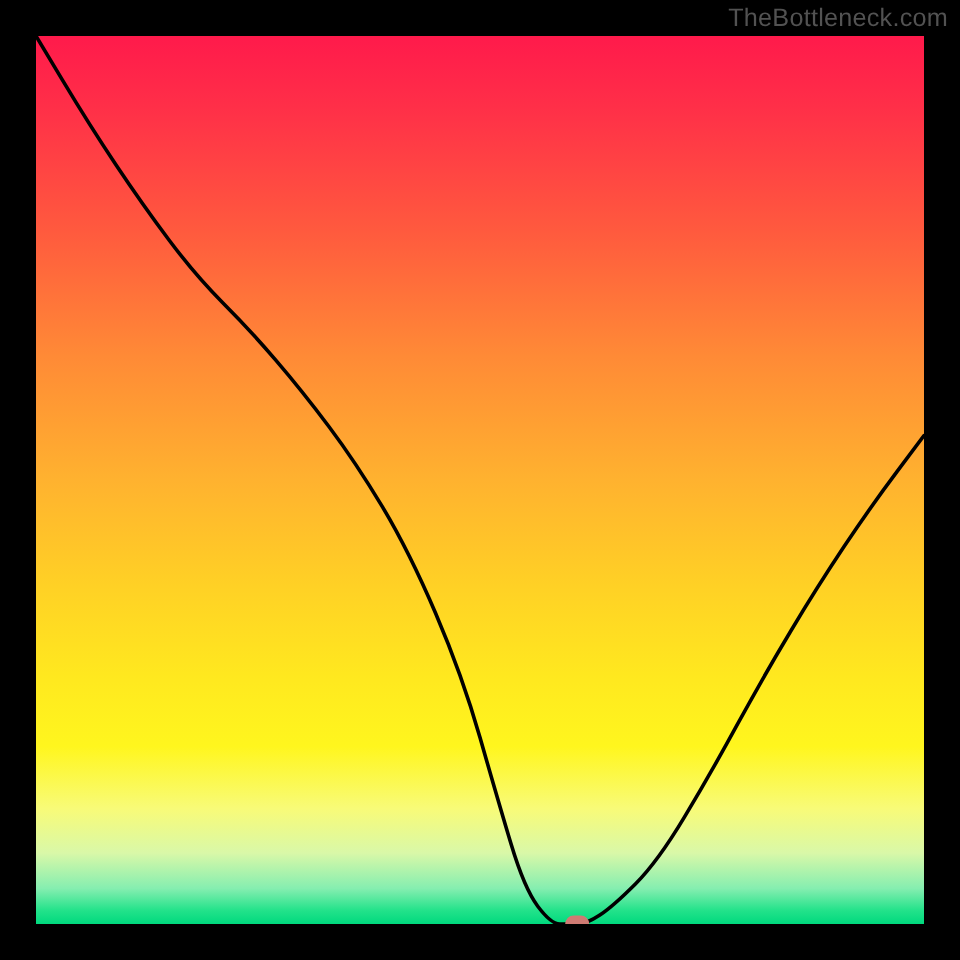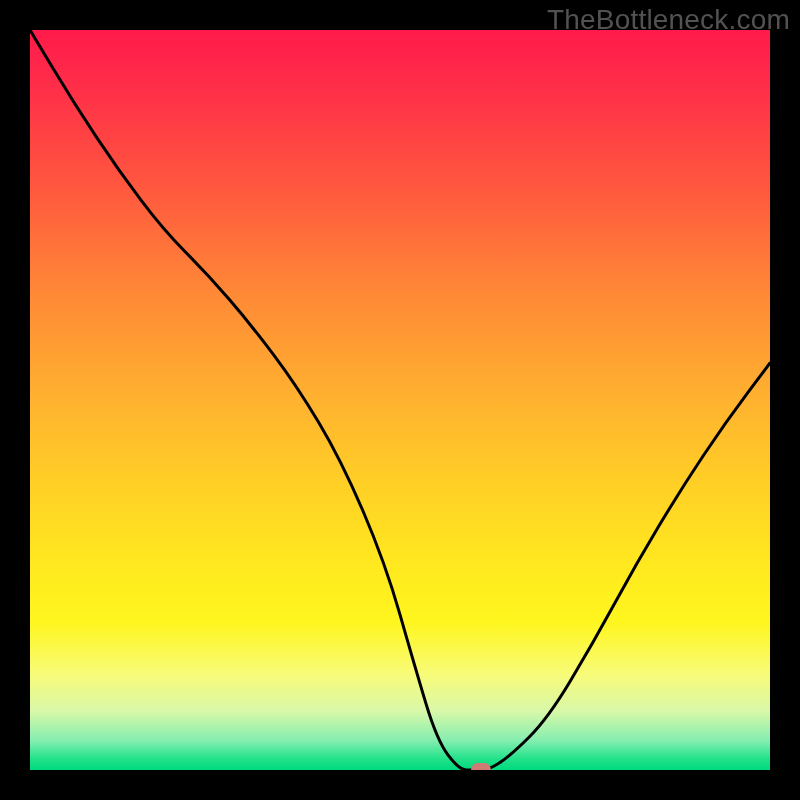--- a/index.html
+++ b/index.html
@@ -15,21 +15,21 @@
     position: relative;
     width: 800px;
     height: 800px;
     background: #000;
   }
   .watermark {
     position: absolute;
     top: 4px;
     right: 10px;
     color: #525252;
-    font-size: 28px;
+    font-size: 21px;
     font-weight: 500;
     letter-spacing: 0.2px;
     z-index: 10;
   }
   .plot-area {
     position: absolute;
     left: 30px;
     top: 30px;
     width: 740px;
     height: 740px;

